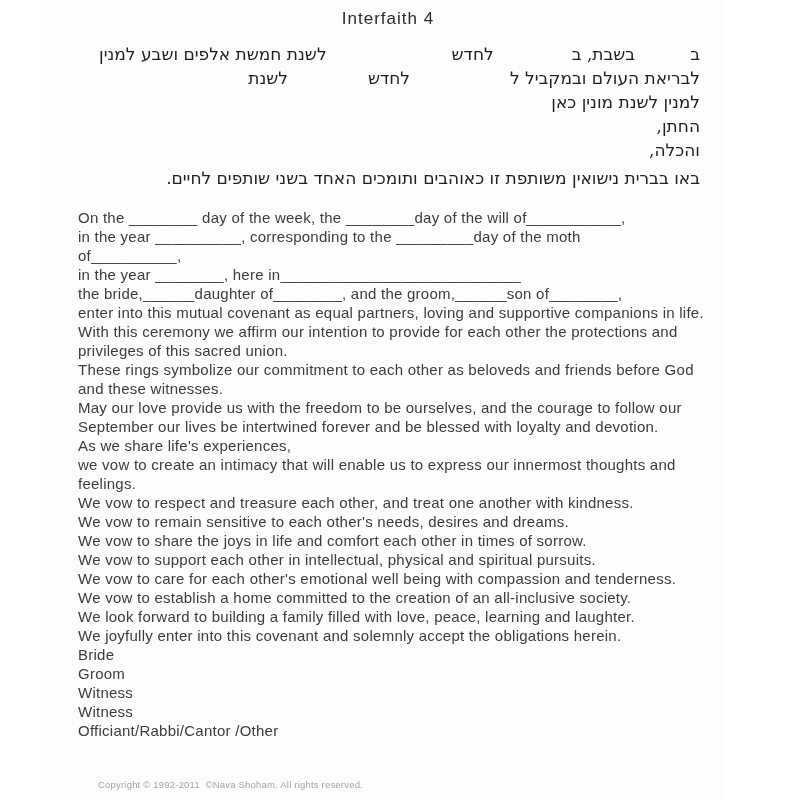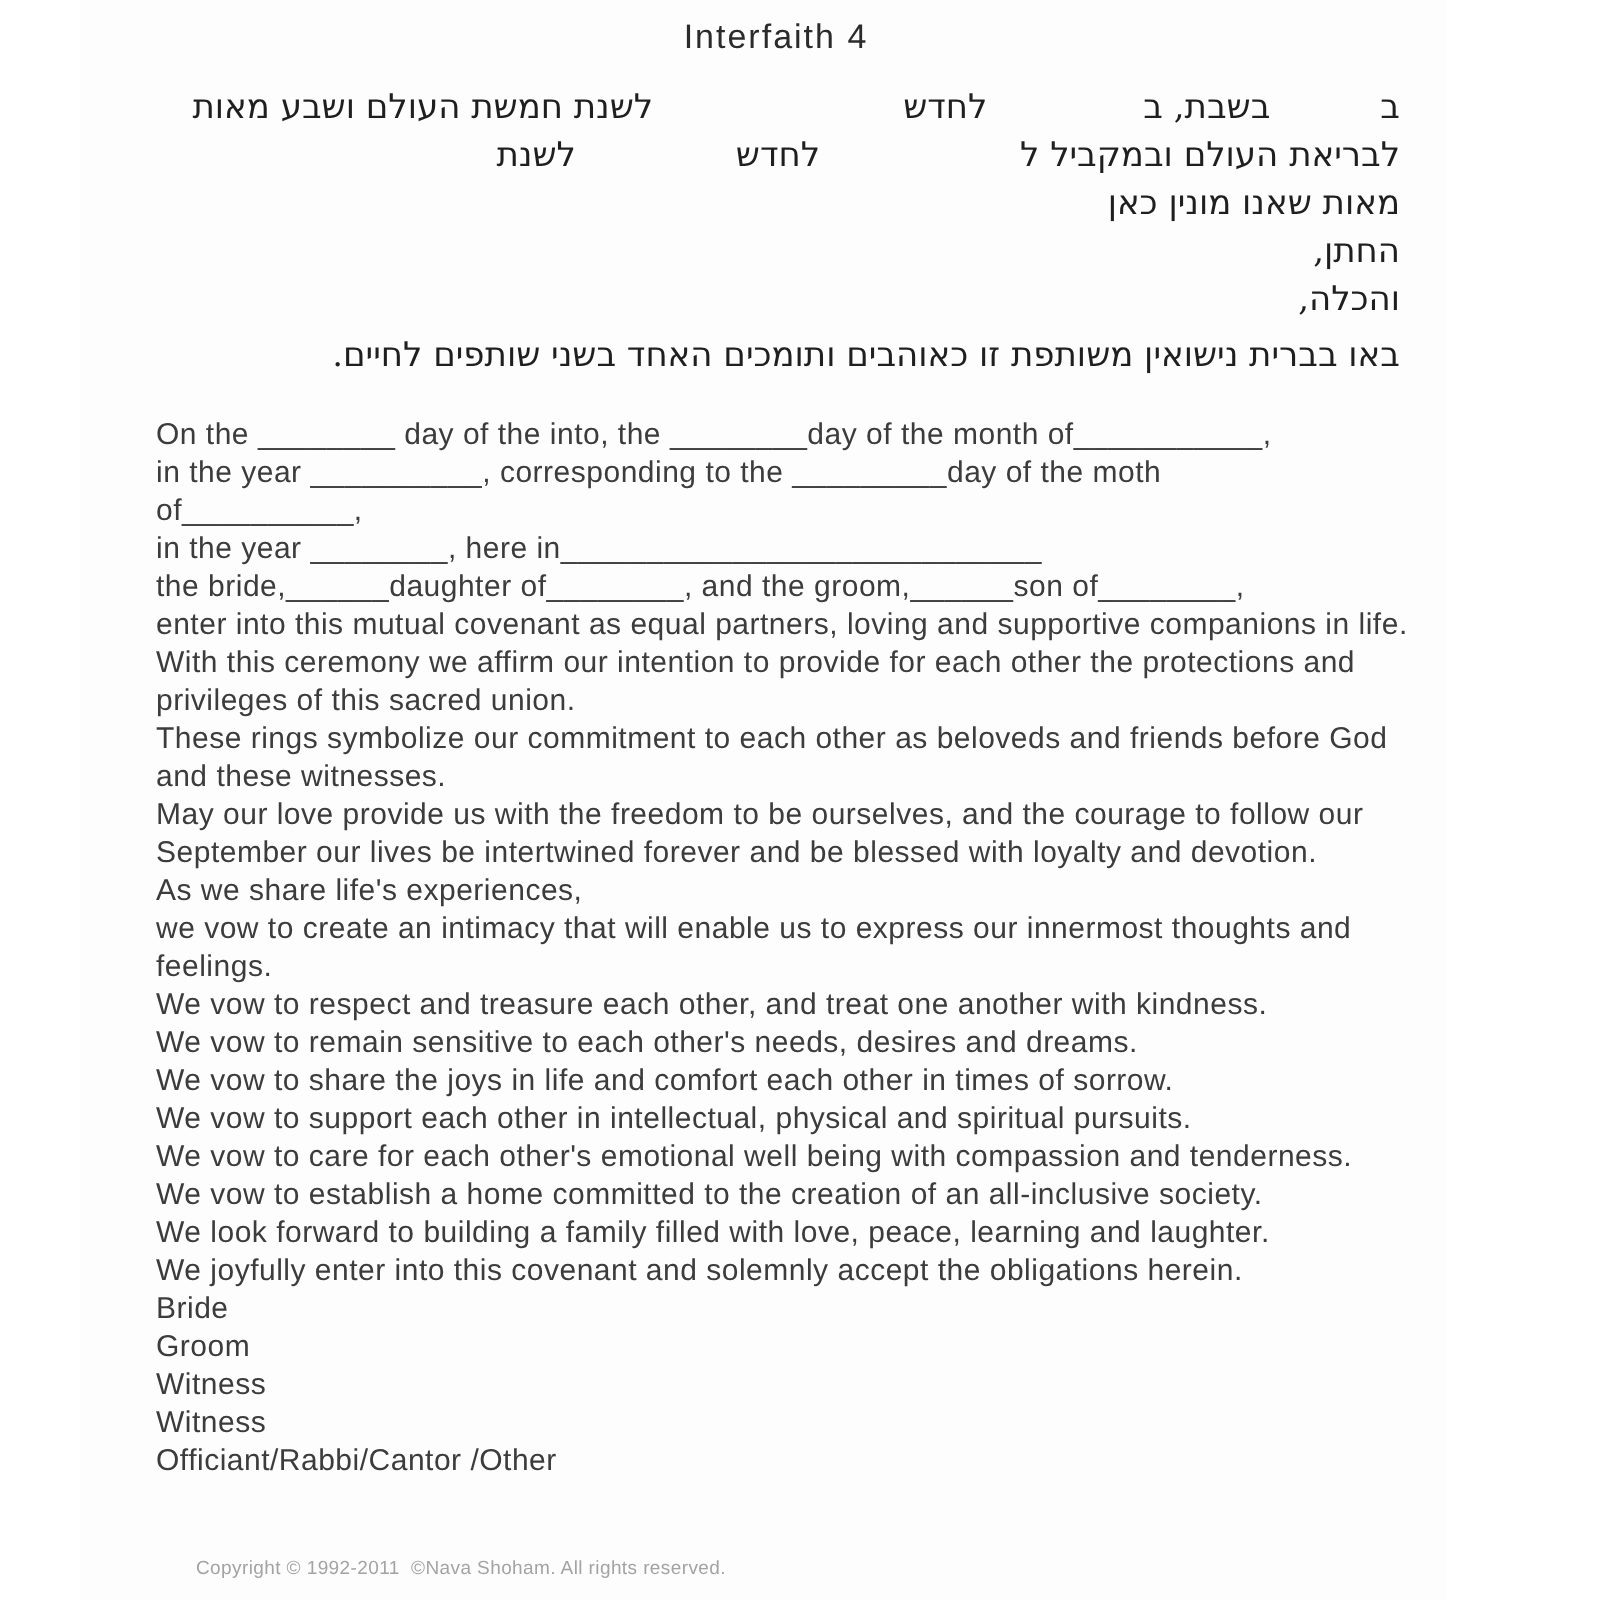--- a/index.html
+++ b/index.html
@@ -66,30 +66,30 @@
 </style>
 </head>
 <body>
 
 <div class="page">
   <div class="page-tint"></div>
 
   <div class="title">Interfaith 4</div>
 
   <div class="hebrew-block">
-      <div class="heb-line"><span>ב</span><span class="gap" style="width: 55px;"></span><span>בשבת, ב</span><span class="gap" style="width: 78px;"></span><span>לחדש</span><span class="gap" style="width: 125px;"></span><span>לשנת חמשת העולם ושבע מאות</span></div>
+      <div class="heb-line"><span>ב</span><span class="gap" style="width: 55px;"></span><span>בשבת, ב</span><span class="gap" style="width: 78px;"></span><span>לחדש</span><span class="gap" style="width: 125px;"></span><span>לשנת חמשת אלפים ושבע למנין</span></div>
       <div class="heb-line"><span>לבריאת העולם ובמקביל ל</span><span class="gap" style="width: 100px;"></span><span>לחדש</span><span class="gap" style="width: 80px;"></span><span>לשנת</span></div>
-      <div class="heb-line"><span>מאות שאנו מונין כאן</span></div>
+      <div class="heb-line"><span>למנין לשנת מונין כאן</span></div>
       <div class="heb-line"><span>החתן,</span></div>
       <div class="heb-line"><span>והכלה,</span></div>
       <div class="heb-line last"><span>באו בברית נישואין משותפת זו כאוהבים ותומכים האחד בשני שותפים לחיים.</span></div>
     </div>
 
   <div class="english-block">
-      <div class="eng-line">On the ________ day of the into, the ________day of the month of___________,</div>
+      <div class="eng-line">On the ________ day of the week, the ________day of the will of___________,</div>
       <div class="eng-line">in the year __________, corresponding to the _________day of the moth</div>
       <div class="eng-line">of__________,</div>
       <div class="eng-line">in the year ________, here in____________________________</div>
       <div class="eng-line">the bride,______daughter of________, and the groom,______son of________,</div>
       <div class="eng-line">enter into this mutual covenant as equal partners, loving and supportive companions in life.</div>
       <div class="eng-line">With this ceremony we affirm our intention to provide for each other the protections and</div>
       <div class="eng-line">privileges of this sacred union.</div>
       <div class="eng-line">These rings symbolize our commitment to each other as beloveds and friends before God</div>
       <div class="eng-line">and these witnesses.</div>
       <div class="eng-line">May our love provide us with the freedom to be ourselves, and the courage to follow our</div>

